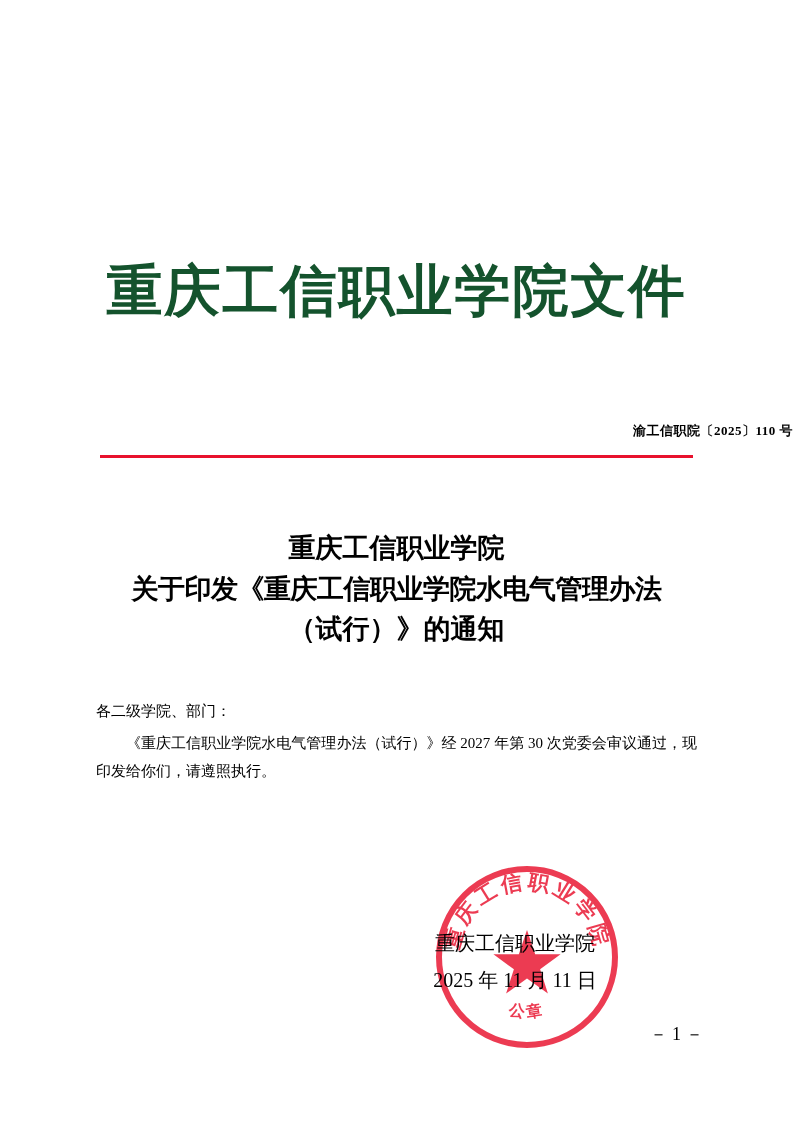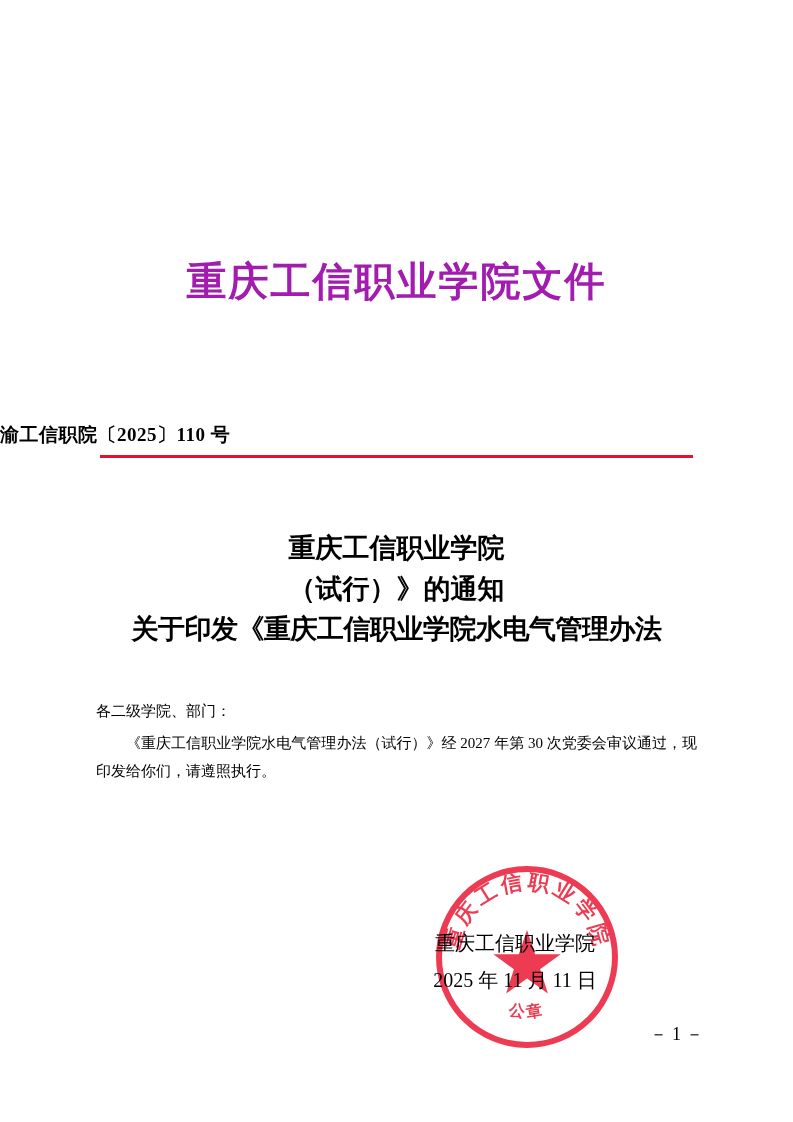--- a/index.html
+++ b/index.html
@@ -28,35 +28,35 @@
   .masthead {
     position: absolute;
     left: 0;
     top: 258px;
     width: 793px;
     text-align: center;
   }
   .masthead-title {
     font-family: "DejaVu Serif", "Liberation Serif", serif;
     font-weight: bold;
-    font-size: 40px;
+    font-size: 56px;
     line-height: 1.15;
-    color: #a21caf;
+    color: #14532d;
     letter-spacing: 2px;
     white-space: nowrap;
   }
 
   
   .doc-number {
     position: absolute;
     left: 0;
     top: 422px;
     width: 793px;
-    text-align: left;
-    font-size: 19px;
+    text-align: right;
+    font-size: 13px;
     font-weight: bold;
     letter-spacing: 0.5px;
   }
 
   
   .red-rule {
     position: absolute;
     left: 100px;
     top: 455px;
     width: 593px;
@@ -150,22 +150,22 @@
   <div class="masthead">
     <div class="masthead-title">重庆工信职业学院文件</div>
   </div>
 
   <div class="doc-number">渝工信职院〔2025〕110 号</div>
 
   <div class="red-rule"></div>
 
   <div class="doc-title">
     <span class="line l1">重庆工信职业学院</span>
+    <span class="line l2">关于印发《重庆工信职业学院水电气管理办法</span>
     <span class="line l3">（试行）》的通知</span>
-    <span class="line l2">关于印发《重庆工信职业学院水电气管理办法</span>
   </div>
 
   <div class="body-block">
     <p>各二级学院、部门：</p>
     <p class="indent">《重庆工信职业学院水电气管理办法（试行）》经 2027 年第 30 次党委会审议通过，现印发给你们，请遵照执行。</p>
   </div>
 
   <div class="seal">
     <svg width="190" height="190" viewBox="0 0 190 190" xmlns="http://www.w3.org/2000/svg">
       <circle cx="95" cy="95" r="88" fill="none" stroke="#e8112d" stroke-width="6"></circle>

